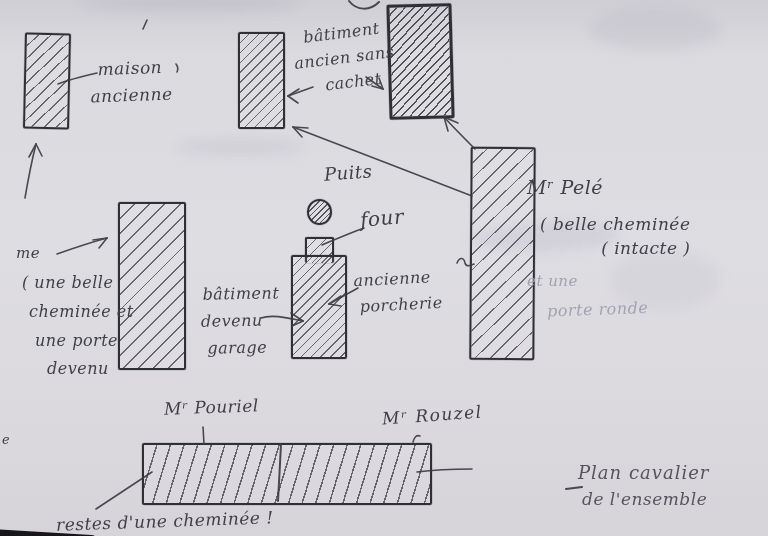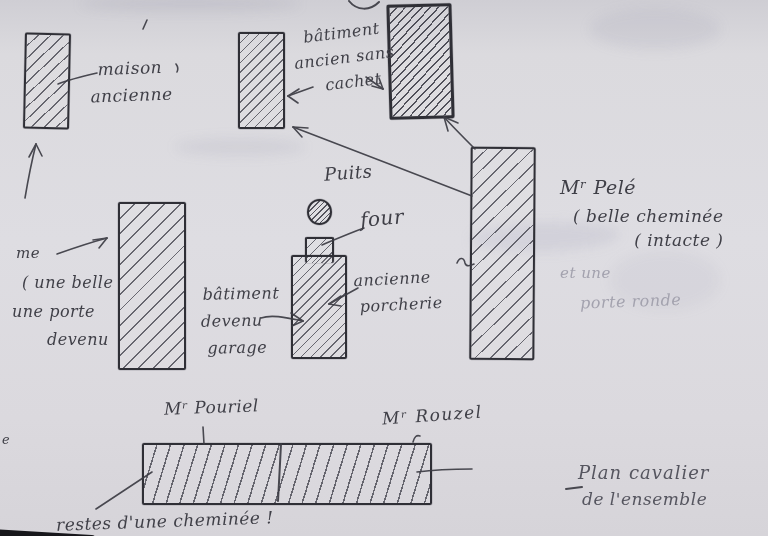--- a/index.html
+++ b/index.html
@@ -74,27 +74,28 @@
 
   <div class="hand" style="left:203px;top:280px;line-height:27px;transform:rotate(-1deg);">
     <span class="ln">bâtiment</span>
     <span class="ln" style="margin-left:-2px;">devenu</span>
     <span class="ln" style="margin-left:4px;">garage</span>
   </div>
 
   <div class="hand" style="left:12px;top:243px;line-height:20px;">
     <span class="ln" style="margin-left:4px;font-size:15px;">me</span>
     <span class="ln" style="margin-left:10px;margin-top:10px;">( une belle</span>
-    <span class="ln" style="margin-top:9px;">une porte</span>
+    <span class="ln" style="margin-left:17px;margin-top:9px;">cheminée et</span>
+    <span class="ln" style="margin-left:23px;margin-top:9px;">une porte</span>
     <span class="ln" style="margin-left:35px;margin-top:8px;">devenu</span>
   </div>
 
-  <div class="hand" style="left:560px;top:176px;line-height:22px;">
+  <div class="hand" style="left:527px;top:176px;line-height:22px;">
     <span class="ln" style="font-size:19px;">Mʳ Pelé</span>
-    <span class="ln" style="margin-left:13px;margin-top:7px;font-size:17px;">( belle cheminée</span>
+    <span class="ln" style="margin-left:13px;margin-top:15px;font-size:17px;">( belle cheminée</span>
     <span class="ln" style="margin-left:21px;margin-top:2px;font-size:17px;text-align:right;">( intacte )</span>
     <span class="ln faint" style="margin-top:11px;font-size:15px;">et une</span>
     <span class="ln faint" style="margin-left:20px;margin-top:6px;font-size:16px;transform:rotate(-2deg);">porte ronde</span>
   </div>
 
   <div class="hand" style="left:164px;top:394px;font-size:17px;transform:rotate(-2deg);">Mʳ Pouriel</div>
 
   <div class="hand" style="left:382px;top:402px;font-size:17px;letter-spacing:1.5px;transform:rotate(-4deg);">Mʳ Rouzel</div>
 
   <div class="hand" style="left:56px;top:508px;font-size:17px;transform:rotate(-2deg);">restes d'une cheminée !</div>

